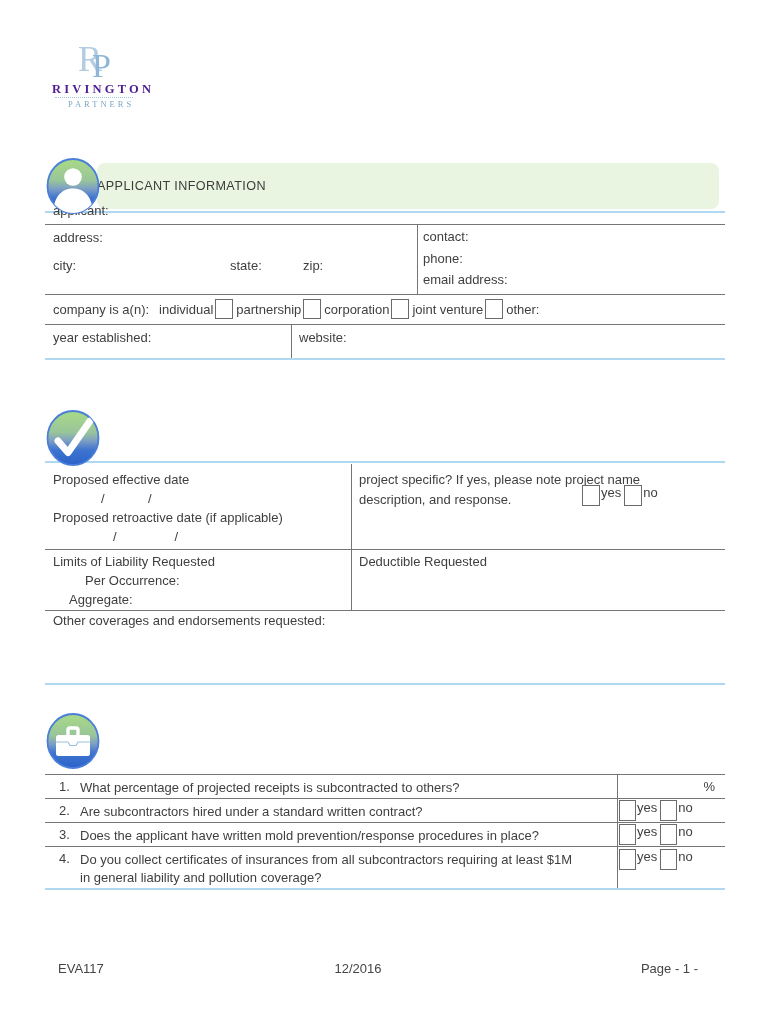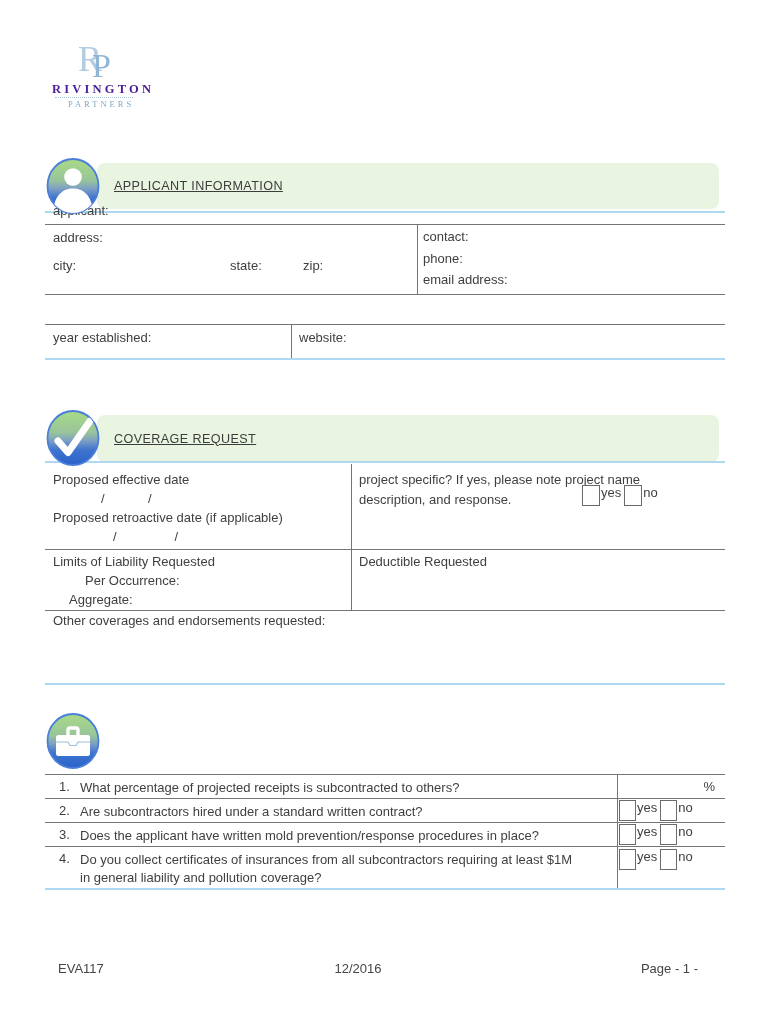--- a/index.html
+++ b/index.html
@@ -12,21 +12,21 @@
   .mono-r { position:absolute; left:26px; top:0px; font-family:"Liberation Serif", serif; font-size:36px; color:#b3cce1; }
   .mono-p { position:absolute; left:40px; top:9px; font-family:"Liberation Serif", serif; font-size:34px; color:#8fb6d6; }
   .logo-name { position:absolute; left:0px; top:44px; width:84px; font-family:"Liberation Serif", serif; font-weight:bold; font-size:12.5px; letter-spacing:3.2px; color:#4c1d95; white-space:nowrap; }
   .logo-rule { position:absolute; left:3px; top:59px; width:78px; border-top:1px dotted #a3c8de; }
   .logo-sub { position:absolute; left:16px; top:61px; font-family:"Liberation Serif", serif; font-size:8.5px; letter-spacing:3px; color:#7ea8c4; white-space:nowrap; }
 
   .title { position:absolute; left:0; top:105px; width:770px; text-align:center; font-size:18px; color:#3a3a3a; }
 
   
   .bar { position:absolute; left:97px; width:622px; background:#e9f5e0; border-radius:8px; display:flex; align-items:center; }
-  .bar-label { margin-left:17px; font-size:12.6px; letter-spacing:0.4px; color:#3c3c3c;text-decoration:underline; }
+  .bar-label { font-size:12.6px; letter-spacing:0.4px; color:#3c3c3c; }
   .bar1 { top:163px; height:46px; }
   .bar2 { top:415px; height:47px; }
   .bar3 { top:720px; height:47px; }
   .icon { position:absolute; z-index:2; }
 
   .blueline { position:absolute; left:45px; width:680px; height:2px; background:#aed9f0; }
   .tbl { position:absolute; left:45px; width:680px; }
   .hline { position:absolute; left:0; width:680px; height:1px; background:#757575; }
   .vline { position:absolute; width:1px; background:#757575; }
   .lbl { position:absolute; font-size:13px; white-space:nowrap; }
@@ -98,28 +98,37 @@
 
     <span class="lbl" style="left:8px;top:7px">applicant:</span>
     <span class="lbl" style="left:8px;top:34px">address:</span>
     <span class="lbl" style="left:8px;top:62px">city:</span>
     <span class="lbl" style="left:185px;top:62px">state:</span>
     <span class="lbl" style="left:258px;top:62px">zip:</span>
     <span class="lbl" style="left:378px;top:33px">contact:</span>
     <span class="lbl" style="left:378px;top:55px">phone:</span>
     <span class="lbl" style="left:378px;top:76px">email address:</span>
 
+    <div class="company-row">
+      <span>company is a(n):</span>
+      <span class="opt-label opt-first">individual</span>
+      <span class="cb"></span>
+      <span class="opt-label">partnership</span>
+      <span class="cb"></span>
+      <span class="opt-label">corporation</span>
+      <span class="cb"></span>
+      <span class="opt-label">joint venture</span>
+      <span class="cb"></span>
+      <span class="opt-label">other:</span>
+    </div>
 
     <span class="lbl" style="left:8px;top:134px">year established:</span>
     <span class="lbl" style="left:254px;top:134px">website:</span>
   </div>
 
-  <div class="bar bar2">
-    <span class="bar-label">COVERAGE REQUEST</span>
-  </div>
   <svg class="icon" style="left:45px;top:409px" width="56" height="58" viewBox="0 0 56 58">
     <defs>
       <linearGradient id="grad2" x1="0" y1="0" x2="0" y2="1">
         <stop offset="0" stop-color="#a9db86"></stop>
           <stop offset="0.40" stop-color="#98c49a"></stop>
         <stop offset="0.55" stop-color="#7d9fc4"></stop>
           <stop offset="0.72" stop-color="#3f74cf"></stop>
         <stop offset="1" stop-color="#2a62c9"></stop>
       </linearGradient>
       <clipPath id="clip2">

